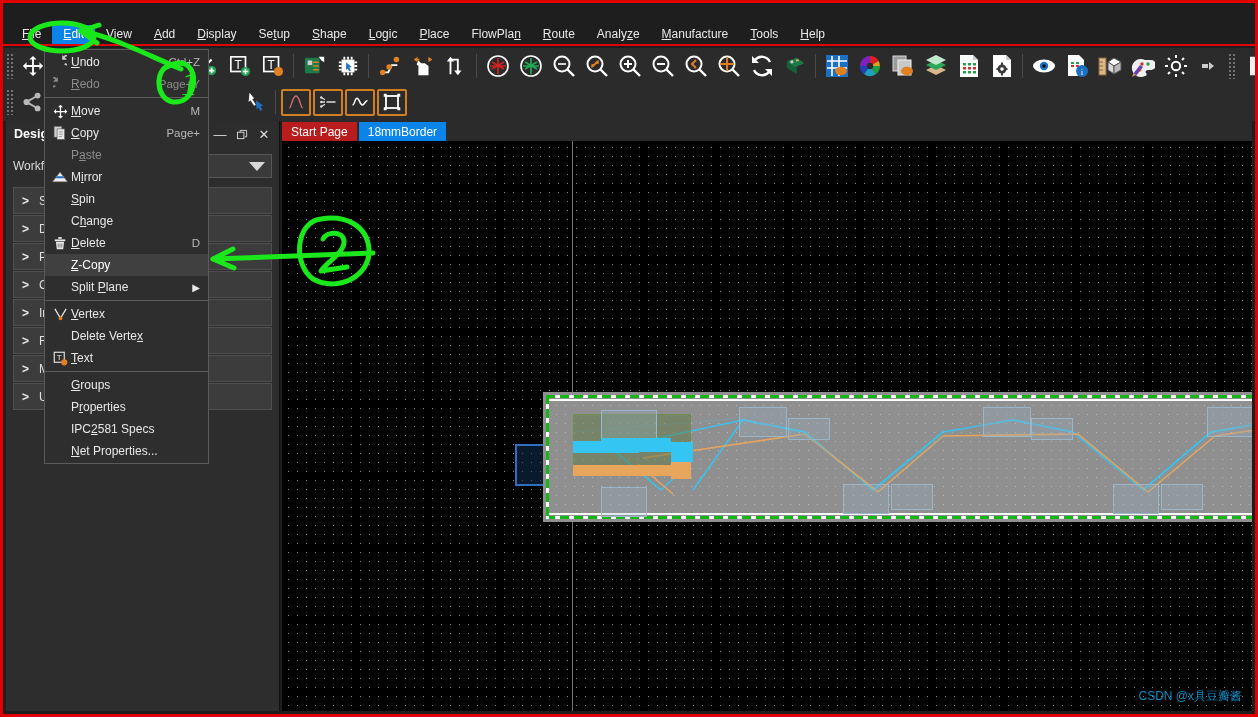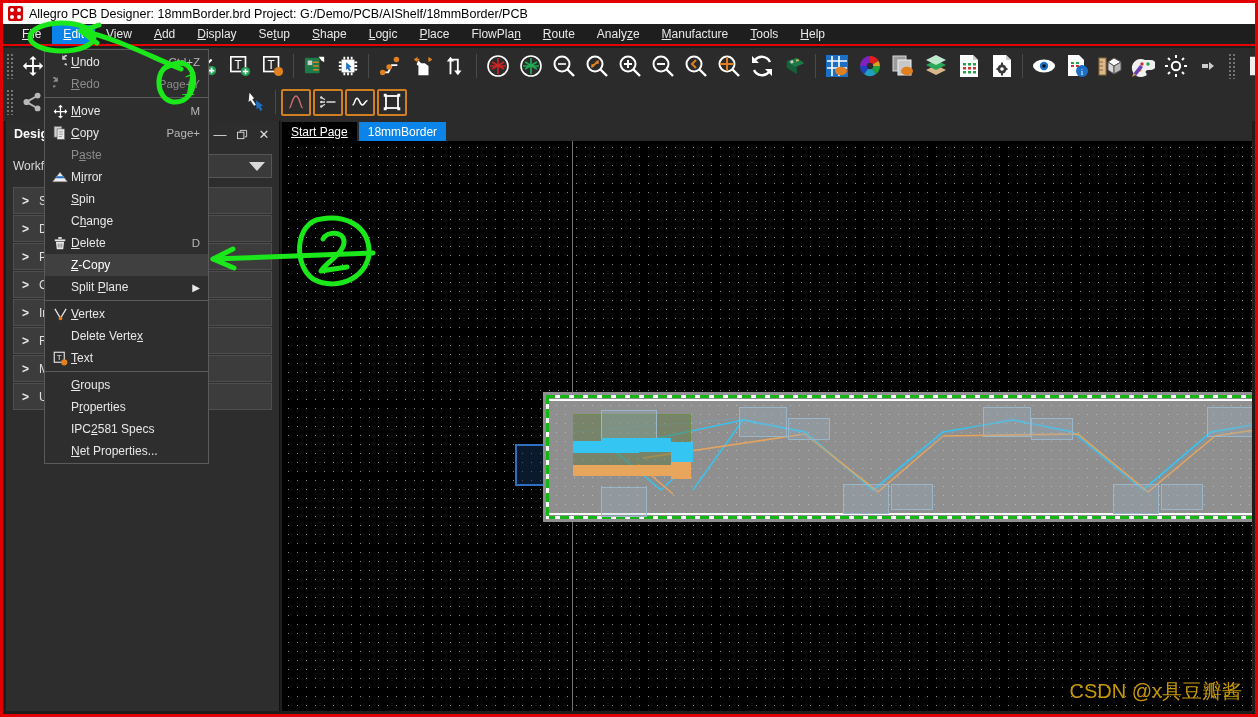--- a/index.html
+++ b/index.html
@@ -123,21 +123,21 @@
     background: #000;
   }
   #tabbar {
     position: absolute; left: 0; top: 0; height: 20px; right: 0;
     display: flex; align-items: flex-end; background: #2b2b2b;
   }
   .doc-tab {
     height: 19px; padding: 0 9px; font-size: 12px; color: #fff;
     display: flex; align-items: center; margin-right: 2px; white-space: nowrap;
   }
-  .doc-tab.inactive { background: #000000; text-decoration: underline; }
+  .doc-tab.inactive { background: #b91c1c; }
   .doc-tab.active { background: #0a84e8; }
   #canvas {
     position: absolute; left: 0; top: 20px; right: 0; bottom: 0;
     background-color: #000;
     background-image: radial-gradient(circle, #8a8a8a 0.7px, transparent 0.9px);
     background-size: 9px 9px;
     background-position: 2px 2px;
     overflow: hidden;
   }
   #crosshair-v {
@@ -200,34 +200,30 @@
   .mrow.disabled .maccel { color: #8c8c8c; }
   .msub { padding-right: 8px; color: #e8e8e8; font-size: 10px; }
   .mdiv { height: 1px; background: #5a5a5a; margin: 2px 0; }
 
   
   #annot { position: absolute; left: 0; top: 0; width: 1258px; height: 717px; pointer-events: none; z-index: 80; }
 
   
   #watermark {
     position: absolute; right: 10px; bottom: 6px;
-    color: #eab308; font-size: 20px; opacity: .85; z-index: 60;
+    color: #0ea5e9; font-size: 12px; opacity: .85; z-index: 60;
     white-space: nowrap;
     margin-top: 23px;
   }
 </style>
 </head>
 <body>
 
 <div id="app">
 
-  <div id="titlebar">
-    <div class="app-logo"></div>
-    <div id="title-text">Allegro PCB Designer: 18mmBorder.brd   Project: G:/Demo/PCB/AIShelf/18mmBorder/PCB</div>
-  </div>
 
   <div id="menubar">
     <div class="menu-item"><u>F</u>ile</div>
     <div class="menu-item active"><u>E</u>dit</div>
     <div class="menu-item"><u>V</u>iew</div>
     <div class="menu-item"><u>A</u>dd</div>
     <div class="menu-item"><u>D</u>isplay</div>
     <div class="menu-item">Se<u>t</u>up</div>
     <div class="menu-item"><u>S</u>hape</div>
     <div class="menu-item"><u>L</u>ogic</div>

